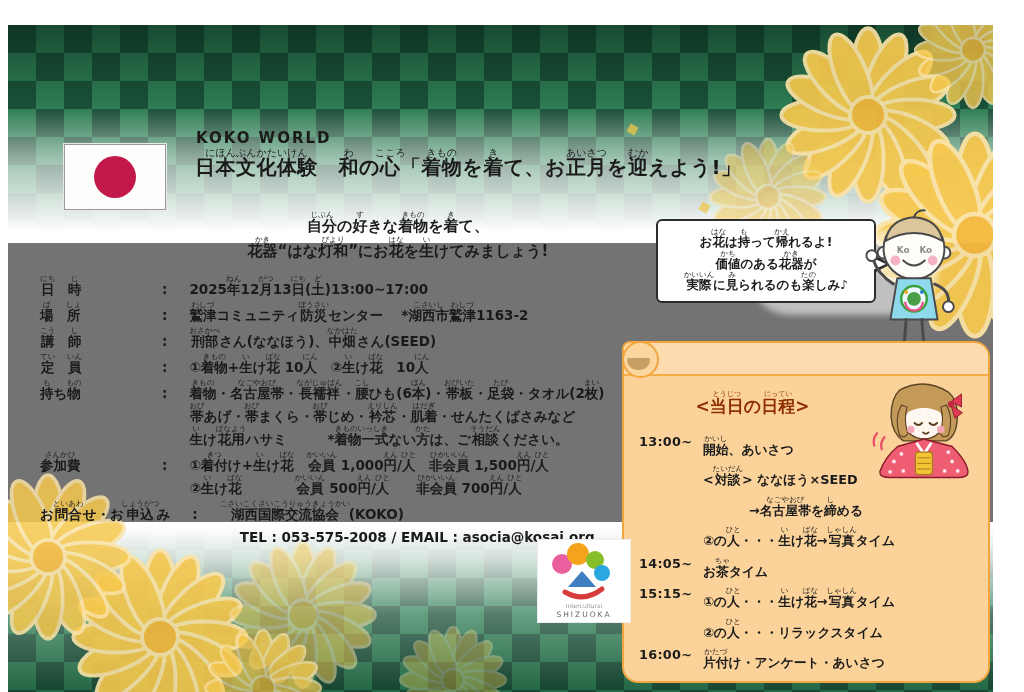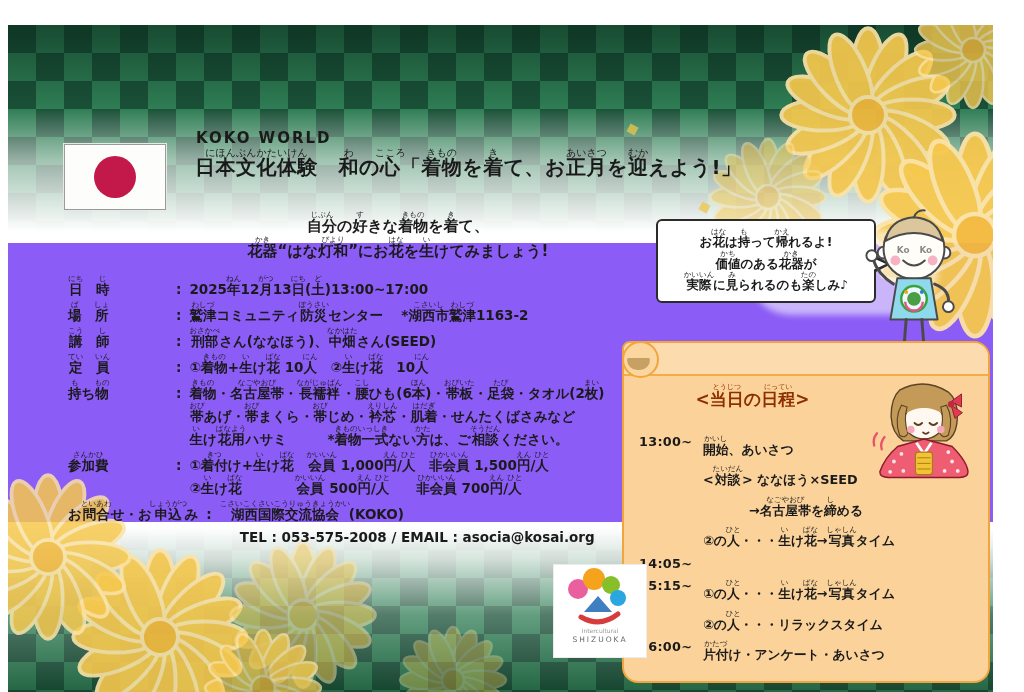--- a/index.html
+++ b/index.html
@@ -1,18 +1,18 @@
 <!DOCTYPE html>
 <html><head>
 <meta charset="utf-8">
 <style>
   html,body{margin:0;padding:0;background:#ffffff;}
   body{font-family:"DejaVu Sans","Liberation Sans",sans-serif;color:#1a1a1a;}
   .canvas{position:relative;width:1024px;height:692px;background:#ffffff;overflow:hidden;}
-  .flyer{position:absolute;left:8px;top:25px;width:985px;height:667px;background:#8b5cf6;overflow:hidden;}
+  .flyer{position:absolute;left:8px;top:25px;width:985px;height:667px;background:#737373;overflow:hidden;}
 
   
   .checker{position:absolute;left:0;right:0;background:
       conic-gradient(#2e7d54 90deg,#1a5038 90deg 180deg,#2e7d54 180deg 270deg,#1a5038 270deg);
       background-size:56px 56px;z-index:1;}
   .checker-top{top:0;height:218px;}
   .checker-top::after{content:"";position:absolute;inset:0;background:
       linear-gradient(180deg,rgba(5,34,21,0.55) 0%,rgba(5,34,21,0.12) 30%,rgba(255,255,255,0) 38%,rgba(255,255,255,0.55) 62%,#ffffff 95%);}
   .checker-bottom{bottom:0;height:170px;}
   .checker-bottom::after{content:"";position:absolute;inset:0;background:
@@ -37,41 +37,41 @@
 
   
   .bubble{position:absolute;left:648px;top:194px;width:200px;z-index:3;background:#fff;border:2px solid #2b2b2b;border-radius:6px;padding:6px 8px 9px;text-align:center;font-size:12.5px;font-weight:700;}
   .bubble::before{content:"";position:absolute;right:-17px;top:34px;width:0;height:0;border-top:9px solid transparent;border-bottom:9px solid transparent;border-left:17px solid #2b2b2b;}
   .bubble::after{content:"";position:absolute;right:-12px;top:37px;width:0;height:0;border-top:6px solid transparent;border-bottom:6px solid transparent;border-left:13px solid #ffffff;}
   .bubble .bubble-line{padding-top:9px;line-height:12.5px;}
   .mascot{position:absolute;left:852px;top:180px;width:108px;height:168px;z-index:3;}
 
   
   .info{position:absolute;left:32px;top:248px;width:592px;z-index:3;font-size:13.5px;font-weight:600;}
-  .info-row{display:flex;gap:8px;align-items:flex-start;margin-bottom:3px;margin-left:28px;}
+  .info-row{display:flex;gap:22px;align-items:flex-start;margin-bottom:3px;}
   .info-label{min-width:100px;white-space:nowrap;}
   .info-colon{padding-top:9px;line-height:14px;}
   .info-lines{flex:1;}
   .info-line{padding-top:9px;line-height:14px;white-space:pre;}
 
   
   .scroll-panel{position:absolute;left:614px;top:316px;width:368px;height:342px;z-index:3;background:#fbd39a;border:2px solid #f2a53c;border-radius:8px 16px 16px 16px;box-sizing:border-box;}
   .scroll-band{position:absolute;top:0;left:0;right:0;height:31px;background:#fcdcae;border-bottom:2px solid #f4ad45;border-radius:6px 14px 0 0;}
   .scroll-curl{position:absolute;top:-2px;left:-2px;width:37px;height:37px;border-radius:50%;background:#fbd69f;border:2px solid #f2a53c;box-sizing:border-box;}
   .scroll-curl::after{content:"";position:absolute;left:3px;top:15px;width:23px;height:12px;background:#c7a163;border-radius:2px 2px 12px 12px;}
-  .sched-title{position:absolute;left:0;right:107px;top:38px;margin:0;text-align:center;font-size:17px;font-weight:800;color:#8e2f00;padding-top:10px;line-height:17px;}
+  .sched-title{position:absolute;left:0;right:107px;top:38px;margin:7px;text-align:center;font-size:17px;font-weight:800;color:#8e2f00;padding-top:10px;line-height:17px;}
   .sched-title rt{font-size:7px;}
   .kimono-girl{position:absolute;right:4px;top:34px;width:122px;height:108px;}
   .sched-list{position:absolute;left:15px;top:82px;right:8px;font-size:12.8px;font-weight:600;}
   .sched-line{display:flex;padding-top:9.5px;line-height:13px;}
   .sched-time{width:64px;flex:none;letter-spacing:0.3px;}
   .sched-text{flex:1;white-space:pre-wrap;}
 
   
-  .logo-card{position:absolute;left:530px;top:540px;width:92px;height:92px;z-index:3;background:#ffffff;box-shadow:0 0 0 1px #ececec;margin-left:16px;}
+  .logo-card{position:absolute;left:530px;top:515px;width:92px;height:82px;z-index:3;background:#ffffff;box-shadow:0 0 0 1px #ececec;}
 </style>
 </head>
 <body>
 
 <div class="canvas">
   <div class="flyer">
 
     <div class="checker checker-top"></div>
     <div class="checker checker-bottom"></div>
 
@@ -300,20 +300,21 @@
     <span class="sched-text" style="margin-left: 46px;">→<ruby>名古屋帯<rt>なごやおび</rt></ruby>を<ruby>締<rt>し</rt></ruby>める</span>
   </div>
 
   <div class="sched-line">
     <span class="sched-time"></span>
     <span class="sched-text">②の<ruby>人<rt>ひと</rt></ruby>・・・<ruby>生<rt>い</rt></ruby>け<ruby>花<rt>ばな</rt></ruby>→<ruby>写真<rt>しゃしん</rt></ruby>タイム</span>
   </div>
 
   <div class="sched-line">
     <span class="sched-time">14:05~</span>
+    <span class="sched-text">お<ruby>茶<rt>ちゃ</rt></ruby>タイム</span>
   </div>
 
   <div class="sched-line">
     <span class="sched-time">15:15~</span>
     <span class="sched-text">①の<ruby>人<rt>ひと</rt></ruby>・・・<ruby>生<rt>い</rt></ruby>け<ruby>花<rt>ばな</rt></ruby>→<ruby>写真<rt>しゃしん</rt></ruby>タイム</span>
   </div>
 
   <div class="sched-line">
     <span class="sched-time"></span>
     <span class="sched-text">②の<ruby>人<rt>ひと</rt></ruby>・・・リラックスタイム</span>

